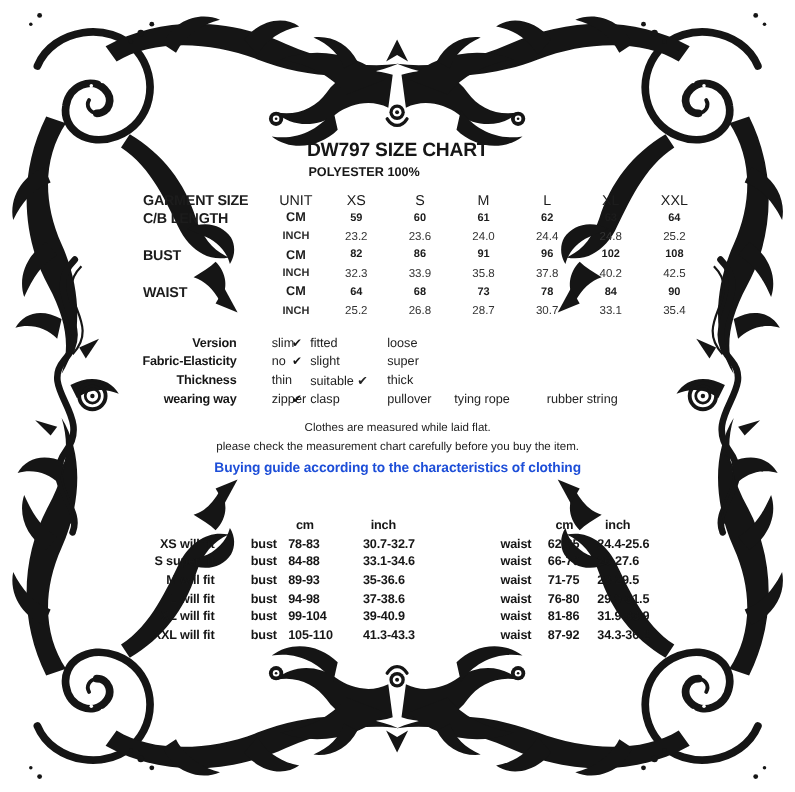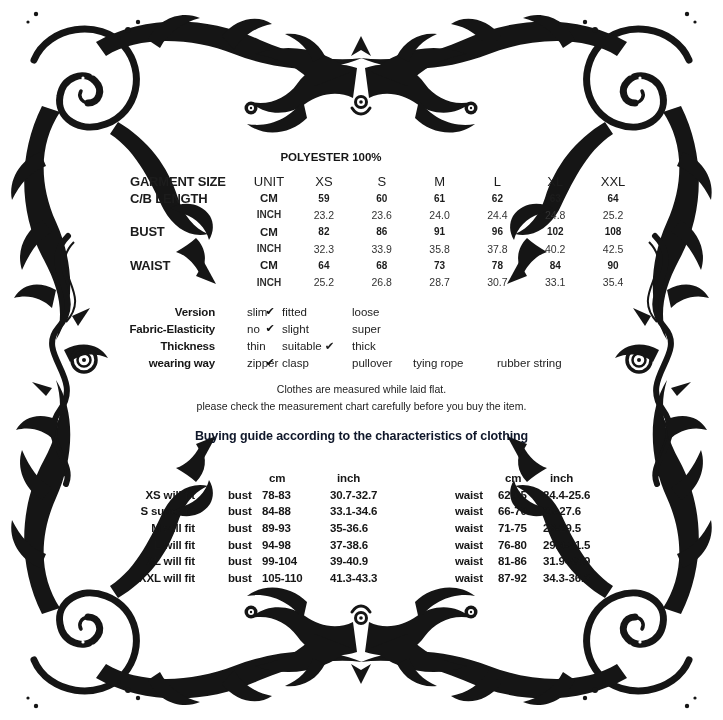--- a/index.html
+++ b/index.html
@@ -31,21 +31,21 @@
       grid-template-columns:155px 43px 24px 70px 61px 84px 1fr;grid-auto-rows:17px;
       align-items:center;font-size:11.5px;color:#222;}
   .ft .lab{font-weight:bold;text-align:right;letter-spacing:-0.2px;color:#161616;white-space:nowrap;}
   .ft .o1{text-align:center;padding-left:32px;}
   .ft .ck{text-align:center;font-family:"DejaVu Sans",sans-serif;font-size:11px;color:#111;}
   .ft .oc{white-space:nowrap;}
 
   
   .notes{position:absolute;left:0;top:381px;width:723px;text-align:center;
          font-size:10.5px;line-height:16.5px;color:#222;}
-  .notes .bighead{font-weight:bold;font-size:12.5px;color:#0f172a;margin-top:14px;letter-spacing:-0.1px;}
+  .notes .bighead{font-weight:bold;font-size:12.5px;color:#1d4ed8;margin-top:3px;letter-spacing:-0.1px;}
 
   
   .bg{position:absolute;left:109px;top:470px;width:511px;display:grid;
       grid-template-columns:86px 67px 68px 125px 43px 45px 1fr;grid-auto-rows:16.6px;
       align-items:center;font-size:11.5px;font-weight:bold;letter-spacing:-0.15px;color:#161616;}
   .bg .size{text-align:right;white-space:nowrap;}
   .bg .bust{padding-left:33px;}
   .bg .hdr{padding-left:7px;}
 </style>
 </head>
@@ -125,20 +125,21 @@
     <use href="#corner"></use>
     <use href="#corner" transform="translate(723,0) scale(-1,1)"></use>
     <use href="#corner" transform="translate(0,720) scale(1,-1)"></use>
     <use href="#corner" transform="translate(723,720) scale(-1,-1)"></use>
     <use href="#edge-center" transform="translate(361,10)"></use>
     <use href="#edge-center" transform="translate(361,710) scale(1,-1)"></use>
     <use href="#side-vine" transform="translate(66,360)"></use>
     <use href="#side-vine" transform="translate(657,360) scale(-1,1)"></use>
   </svg>
 
+  <div class="title">DW797 SIZE CHART</div>
   <div class="subtitle">POLYESTER 100%</div>
 
   <div class="st">
     <div class="row">
       <div class="lab">GARMENT SIZE</div>
       <div class="unit hv">UNIT</div>
       <div class="v hv">XS</div>
       <div class="v hv">S</div>
       <div class="v hv">M</div>
       <div class="v hv">L</div>

